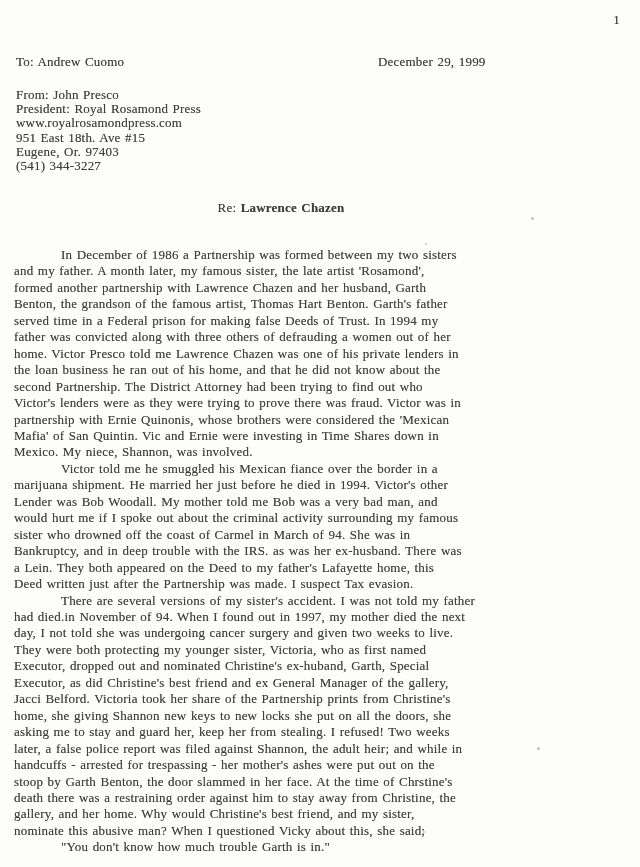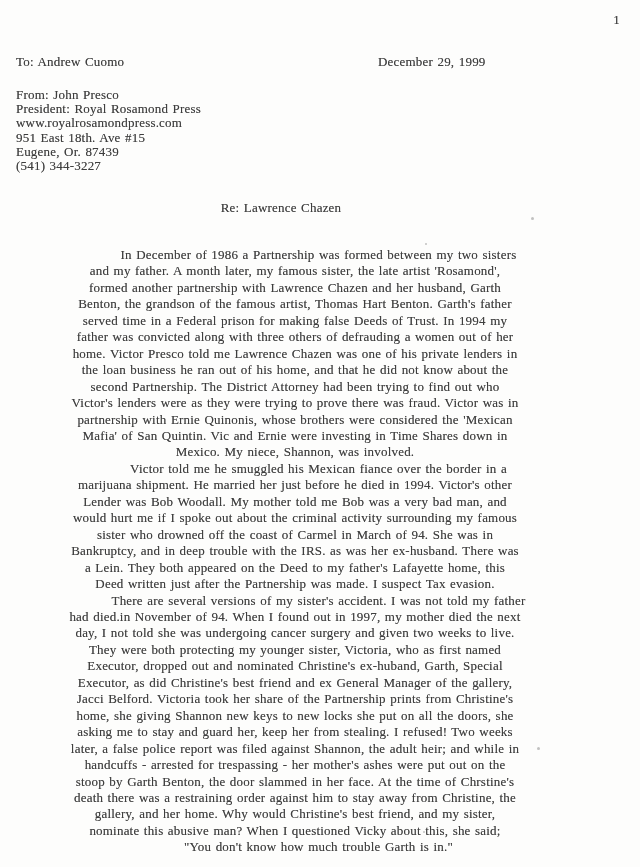--- a/index.html
+++ b/index.html
@@ -46,34 +46,33 @@
     white-space: pre-line;
   }
   .subject-line {
     position: absolute;
     top: 200px;
     left: 0;
     width: 562px;
     text-align: center;
   }
   .subject-name {
-    font-weight: normal;
+    font-weight: bold;
   }
   .letter-body {
     position: absolute;
     top: 247px;
     left: 14px;
     width: 562px;
     line-height: 16.45px;
   }
   .para {
     margin: 0;
     white-space: pre-line;
     text-indent: 47px;
-    text-align: center;
   }
   .speck {
     position: absolute;
     width: 3px;
     height: 3px;
     border-radius: 50%;
     background: rgba(120,120,120,0.45);
   }
   .speck-1 { top: 217px; left: 531px; }
   .speck-2 { top: 243px; left: 425px; width: 2px; height: 2px; }
@@ -88,21 +87,21 @@
   <div class="page-number">1</div>
 
   <div class="to-line">To: Andrew Cuomo</div>
 
   <div class="date-line">December 29, 1999</div>
 
   <div class="from-block">From: John Presco
 President: Royal Rosamond Press
 www.royalrosamondpress.com
 951 East 18th. Ave #15
-Eugene, Or. 87439
+Eugene, Or. 97403
 (541) 344-3227</div>
 
   <div class="subject-line">
     <span>Re: </span><span class="subject-name">Lawrence Chazen</span>
   </div>
 
   <div class="letter-body">
     <p class="para">In December of 1986 a Partnership was formed between my two sisters
 and my father. A month later, my famous sister, the late artist 'Rosamond',
 formed another partnership with Lawrence Chazen and her husband, Garth

